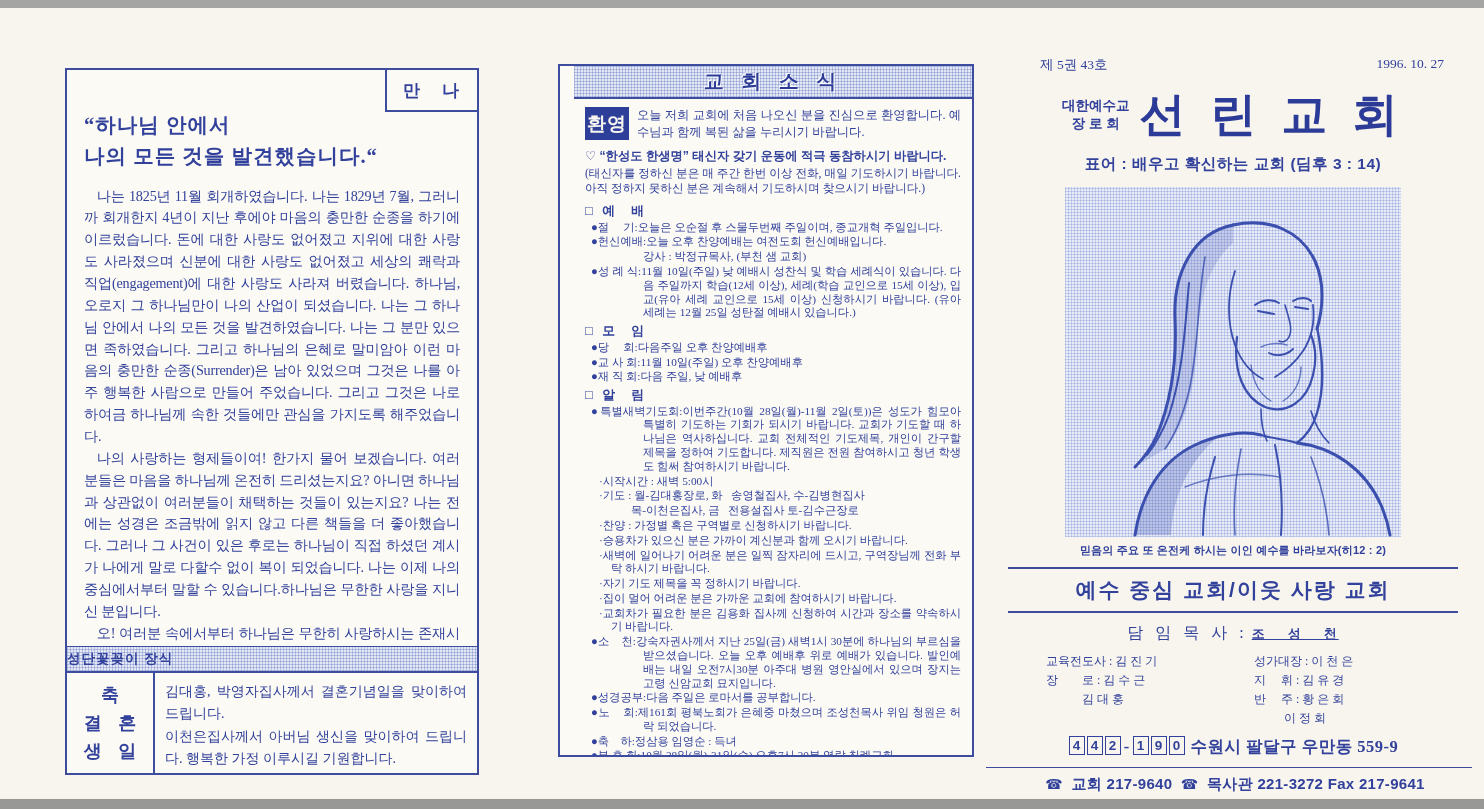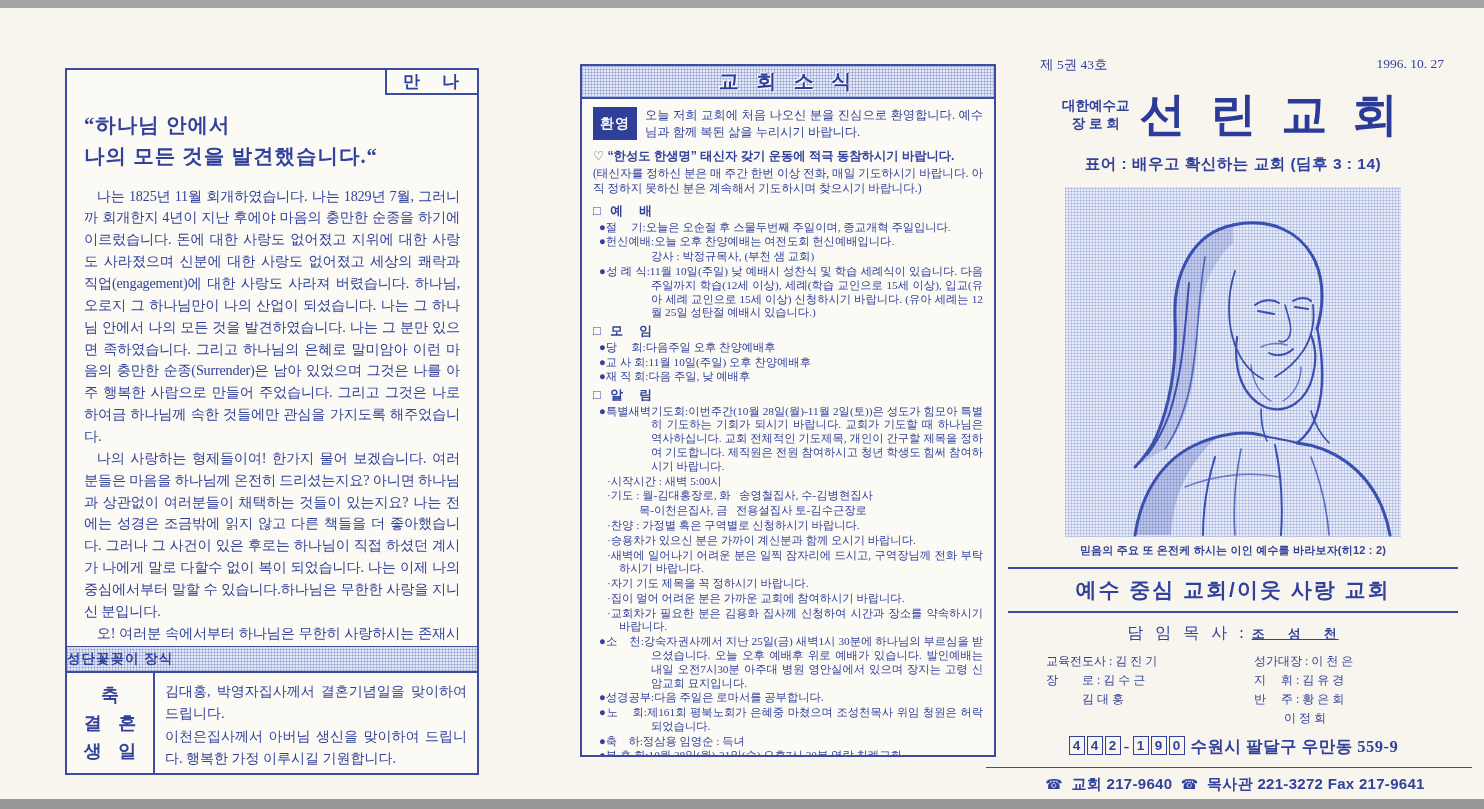--- a/index.html
+++ b/index.html
@@ -24,21 +24,21 @@
   }
   .sans { font-family:"Liberation Sans","DejaVu Sans",sans-serif; }
 
   
   .panel-left {
     position:absolute; left:65px; top:68px; width:414px; height:707px;
     border:2px solid #3d4c9f; background:#fbfaf4;
     display:flex; flex-direction:column;
   }
   .manna-box {
-    position:absolute; top:-2px; right:-2px; width:94px; height:27px;
+    position:absolute; top:-2px; right:-2px; width:94px; height:44px;
     border:2px solid #3d4c9f; background:#fbfaf4;
     display:flex; align-items:center; justify-content:center;
     font-weight:bold; font-size:17px; letter-spacing:2px;
   }
   .left-content { flex:1; padding:40px 17px 0 17px; overflow:hidden; }
   .left-headline { font-weight:bold; font-size:20.5px; line-height:1.5; letter-spacing:1px; margin-bottom:14px; }
   .left-body p { font-size:14.2px; line-height:1.54; text-align:justify; text-indent:0.9em; letter-spacing:-0.2px; }
   .left-band {
     height:25px; border-top:1px solid #3d4c9f;
     display:flex; align-items:center;
@@ -48,36 +48,36 @@
   .left-table-label {
     width:88px; border-right:2px solid #3d4c9f;
     display:flex; flex-direction:column; align-items:center; justify-content:center;
     gap:4px; font-weight:bold; font-size:18px; letter-spacing:6px; padding-left:6px;
   }
   .left-table-body { flex:1; padding:8px 10px; font-size:14px; line-height:1.6; }
   .left-table-body div { text-align:justify; }
 
   
   .panel-mid {
-    position:absolute; left:580px; top:64px; width:416px; height:693px;
+    position:absolute; left:558px; top:64px; width:416px; height:693px;
     border:2px solid #3d4c9f; background:#fbfaf4;
-    display:flex; flex-direction:column;
+    display:flex; flex-direction:column;padding-left:14px;
   }
   .mid-titleband {
     height:33px; border-bottom:2px solid #3d4c9f;
     display:flex; align-items:center; justify-content:center;
     font-weight:bold; font-size:20px; letter-spacing:6px; color:#2b3b97;
     text-shadow:1px 1px 0 #fff, -1px -1px 0 #fff;
   }
   .mid-content { flex:1; padding:8px 11px 0 11px; font-size:11.3px; line-height:1.22; overflow:hidden; }
   .welcome-row { display:flex; gap:8px; margin-bottom:8px; }
   .welcome-badge {
     flex:0 0 44px; height:33px; background:#2e3f9a; color:#f7f6ef;
     display:flex; align-items:center; justify-content:center;
-    font-weight:bold; font-size:14px; letter-spacing:1px;
+    font-weight:bold; font-size:19px; letter-spacing:1px;
   }
   .welcome-text { font-size:12.3px; line-height:1.38; text-align:justify; }
   .campaign-head { font-weight:bold; font-size:12.3px; margin-bottom:2px; }
   .campaign-detail { font-size:11.6px; line-height:1.3; text-align:justify; margin-bottom:7px; }
   .mid-section-title { font-weight:bold; font-size:12.8px; letter-spacing:3px; margin:3px 0 2px 0; }
   .mitem { padding-left:58px; text-indent:-52px; text-align:justify; margin-bottom:1px; }
   .mcont { padding-left:58px; margin-bottom:1px; }
   .msub  { padding-left:26px; text-indent:-12px; text-align:justify; margin-bottom:1px; }
   .msub2 { padding-left:46px; margin-bottom:1px; }
 

